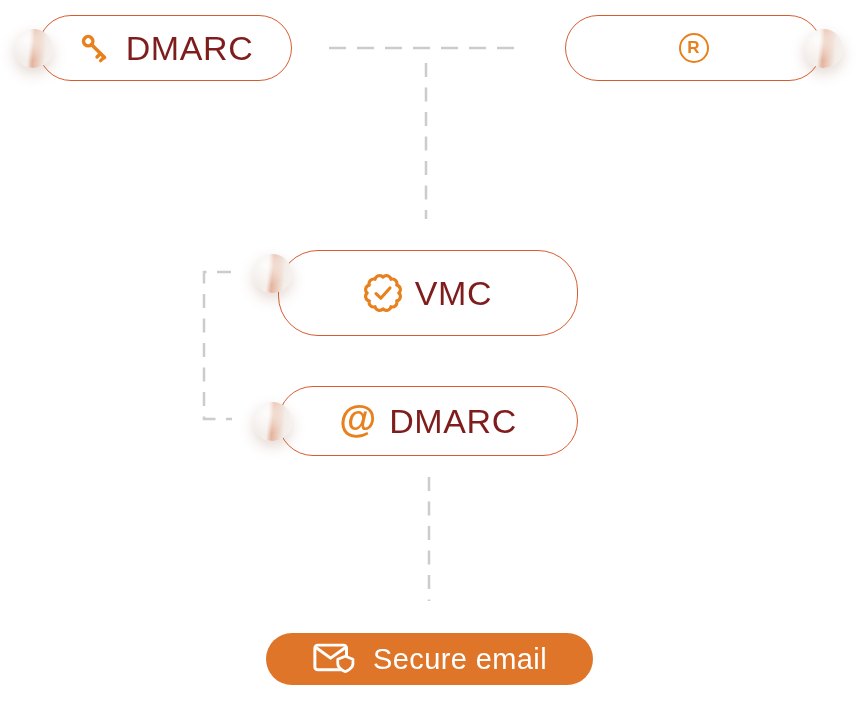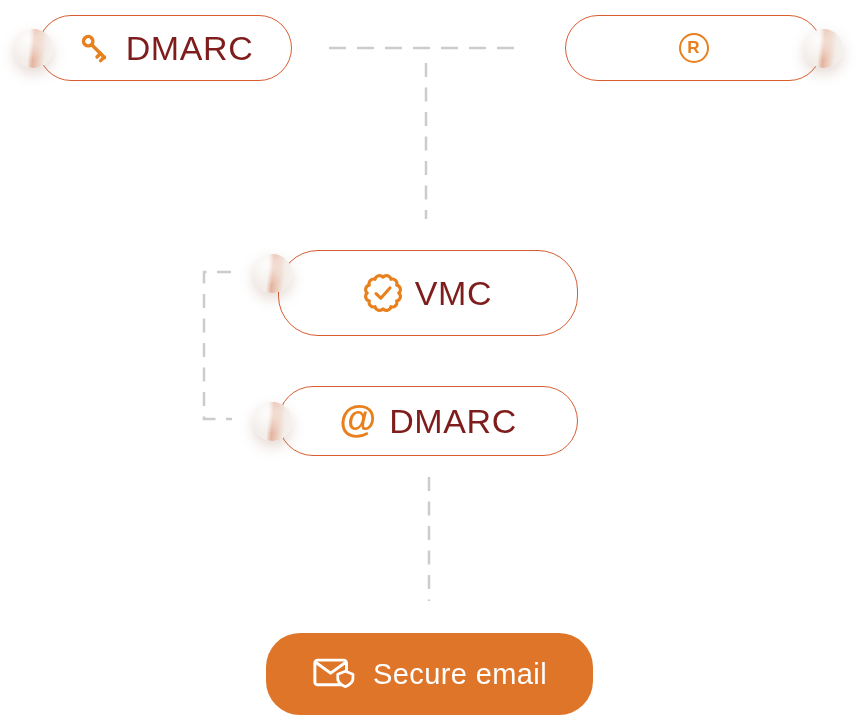--- a/index.html
+++ b/index.html
@@ -40,21 +40,21 @@
 
   .reg-icon{
     display:flex;align-items:center;justify-content:center;
     width:30px;height:30px;border:2.6px solid #E8801E;border-radius:50%;box-sizing:border-box;
   }
   .reg-letter{font-size:17px;font-weight:700;color:#E8801E;line-height:1;margin-top:-1px;}
 
   .at-icon{font-size:38px;font-weight:700;color:#E8801E;line-height:1;margin-top:-4px;}
 
   .cta{
-    position:absolute;left:266px;top:633px;width:327px;height:82px;border-radius:34px;
+    position:absolute;left:266px;top:633px;width:327px;height:52px;border-radius:34px;
     background:#DF7528;display:flex;align-items:center;justify-content:center;gap:15px;
     z-index:2;cursor:pointer;border:none;
   }
   .cta .label{font-size:29px;color:#ffffff;letter-spacing:0.4px;white-space:nowrap;}
   .mail-stroke{stroke:#ffffff;stroke-width:2.6;fill:none;stroke-linecap:round;stroke-linejoin:round;}
   .shield-fill{fill:#DF7528;stroke:#ffffff;stroke-width:2.4;stroke-linejoin:round;}
 </style>
 </head>
 <body>
 

